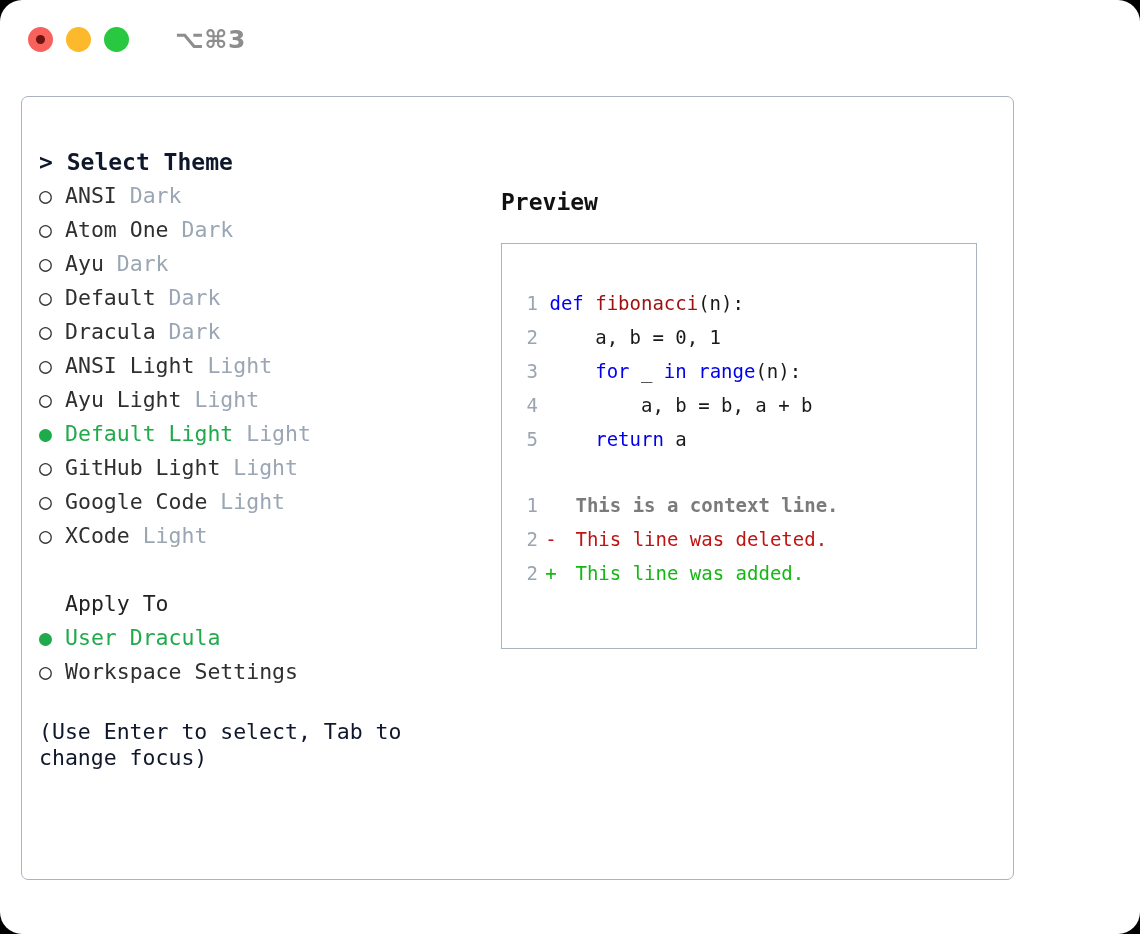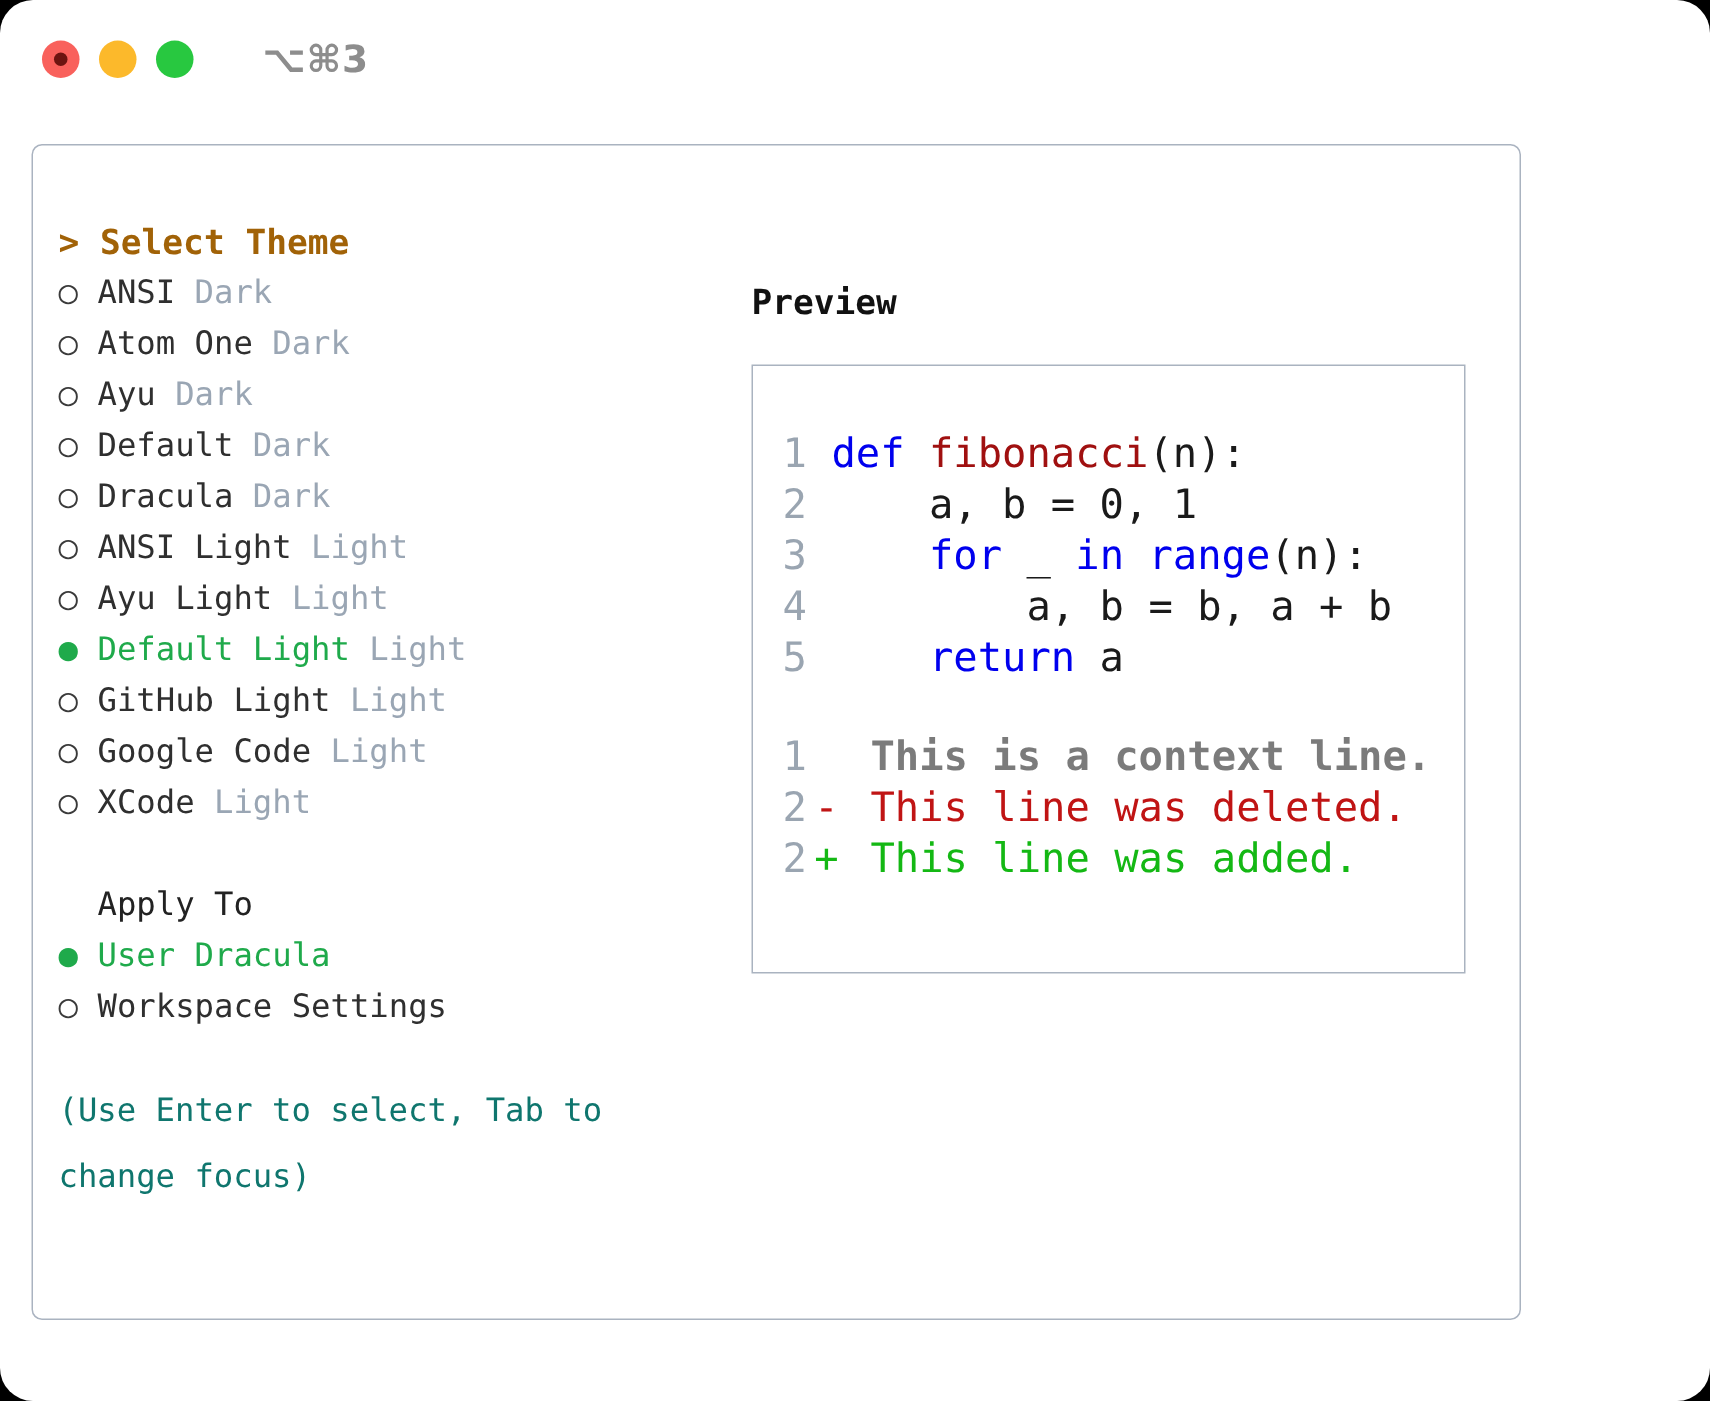--- a/index.html
+++ b/index.html
@@ -93,21 +93,21 @@
   .left-col {
     position: absolute;
     left: 17px;
     top: 48px;
     width: 460px;
   }
 
   .section-header {
     font-size: 23px;
     font-weight: bold;
-    color: #a16207;
+    color: #0f172a;
     line-height: 34px;
     white-space: pre;
   }
 
   .opt-row {
     font-size: 21.5px;
     line-height: 34px;
     color: #2f2f2f;
     white-space: pre;
     display: block;
@@ -130,22 +130,22 @@
     line-height: 34px;
     white-space: pre;
     padding-left: 26px;
   }
 
   .spacer-row { height: 34px; }
 
   .hint {
     margin-top: 30px;
     font-size: 21.5px;
-    line-height: 44px;
-    color: #0f766e;
+    line-height: 26px;
+    color: #0f172a;
     width: 400px;
   }
 
   
   .right-col {
     position: absolute;
     left: 479px;
     top: 48px;
     width: 500px;
   }
@@ -165,21 +165,21 @@
     background: #ffffff;
     position: relative;
   }
   .code-area {
     position: absolute;
     left: 10px;
     top: 42px;
     right: 6px;
   }
   .code-line {
-    font-size: 27px;
+    font-size: 19px;
     line-height: 34px;
     white-space: pre;
   }
   .lineno {
     display: inline-block;
     width: 26px;
     text-align: right;
     color: #9aa5b1;
   }
   .gutter {

